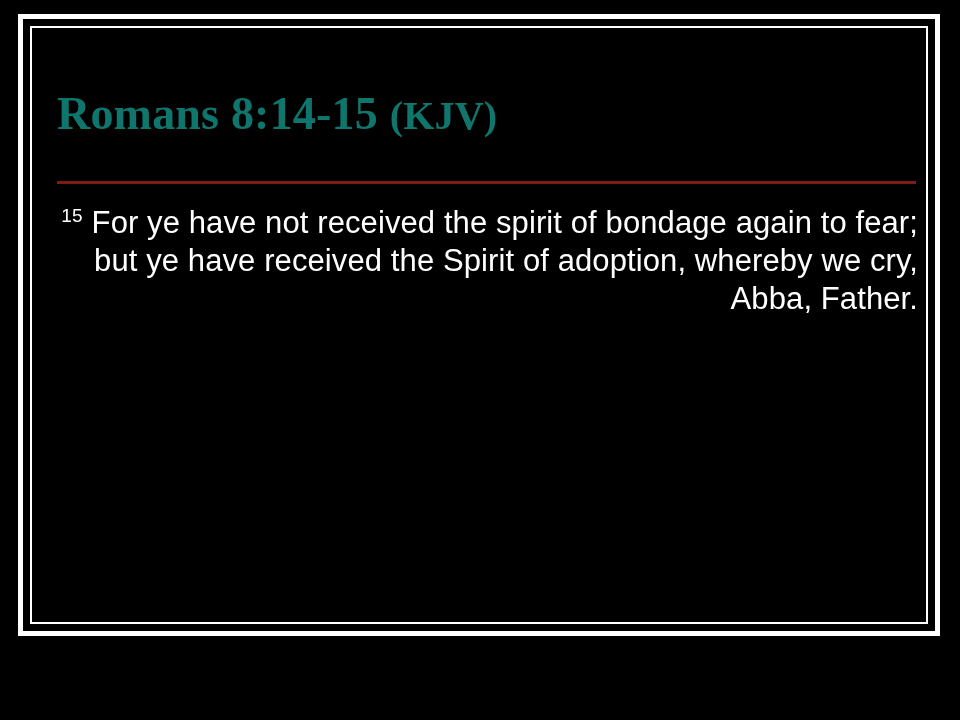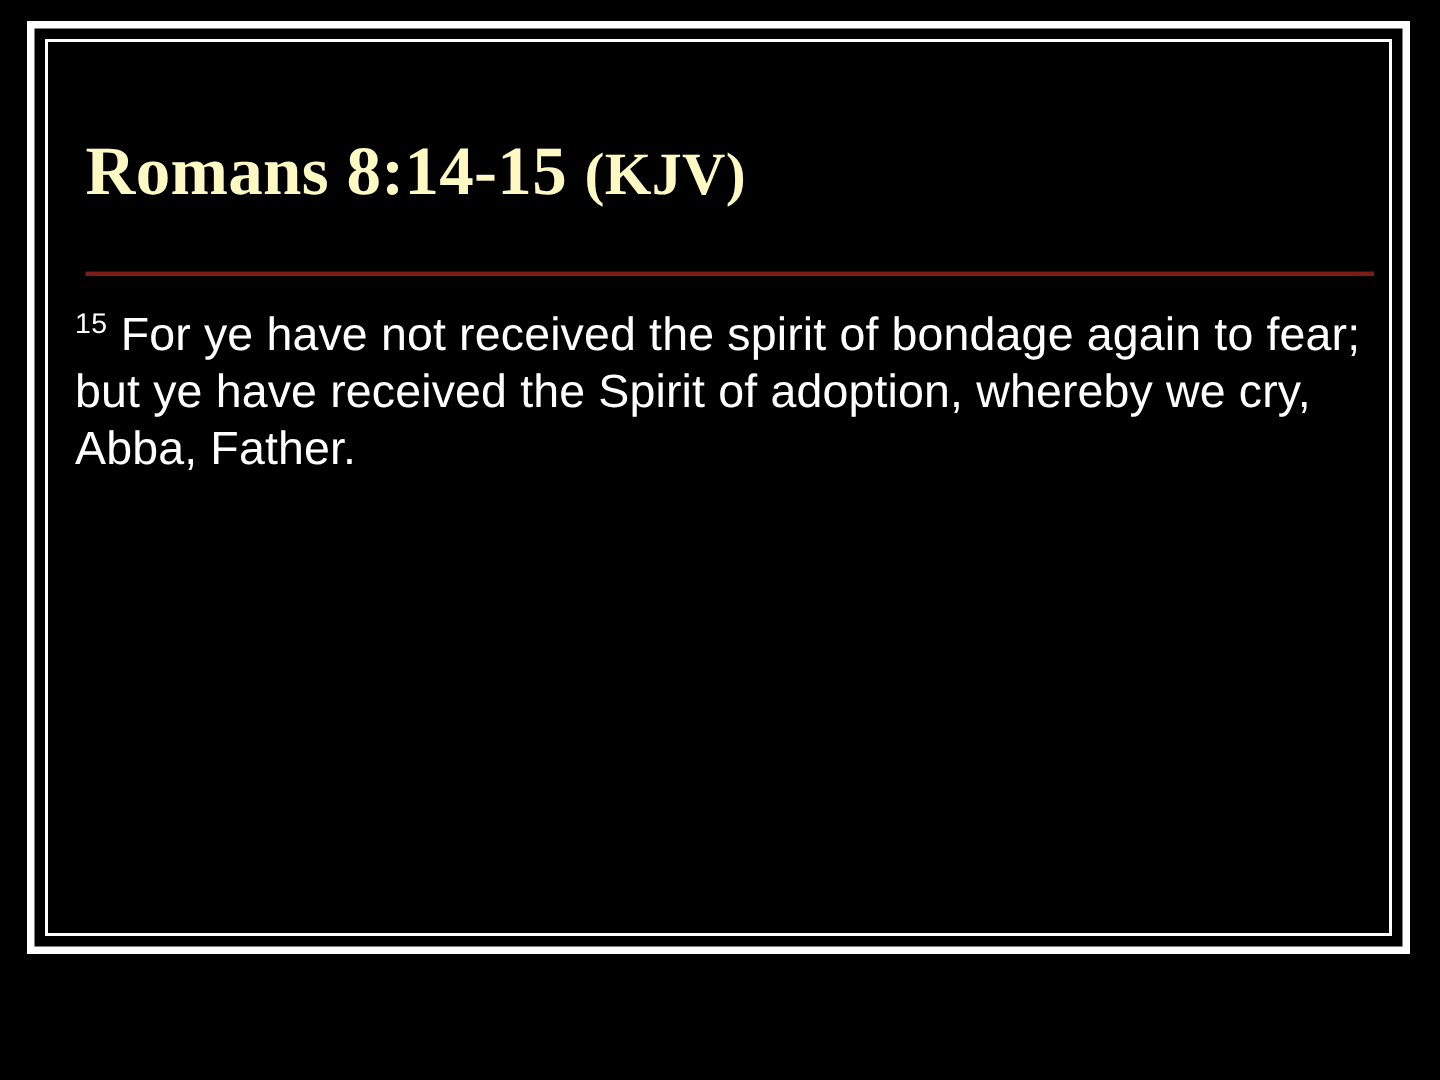--- a/index.html
+++ b/index.html
@@ -60,21 +60,21 @@
     position: absolute;
     left: 25px;
     top: 62px;
     width: 860px;
   }
   .title {
     font-family: "Liberation Serif", "DejaVu Serif", serif;
     font-weight: bold;
     font-size: 46px;
     line-height: 1.05;
-    color: #fef9c3;
+    color: #0f766e;
     white-space: nowrap;
     letter-spacing: 0.2px;
   }
   .title .ref {
     font-size: 46px;
   }
   .title .version {
     font-size: 40px;
   }
 
@@ -99,20 +99,21 @@
     color: #ffffff;
     font-family: "Liberation Sans", sans-serif;
     font-size: 31px;
     line-height: 38px;
     margin: 0 0 14px 0;
     text-align: left;
     letter-spacing: 0.1px;
   }
   .verse:last-child {
     margin-bottom: 0;
+    text-align: right;
   }
   .vnum {
     font-size: 19px;
     vertical-align: super;
     line-height: 0;
     letter-spacing: 0.3px;
   }
   .vtext {
     font-size: 31px;
   }

